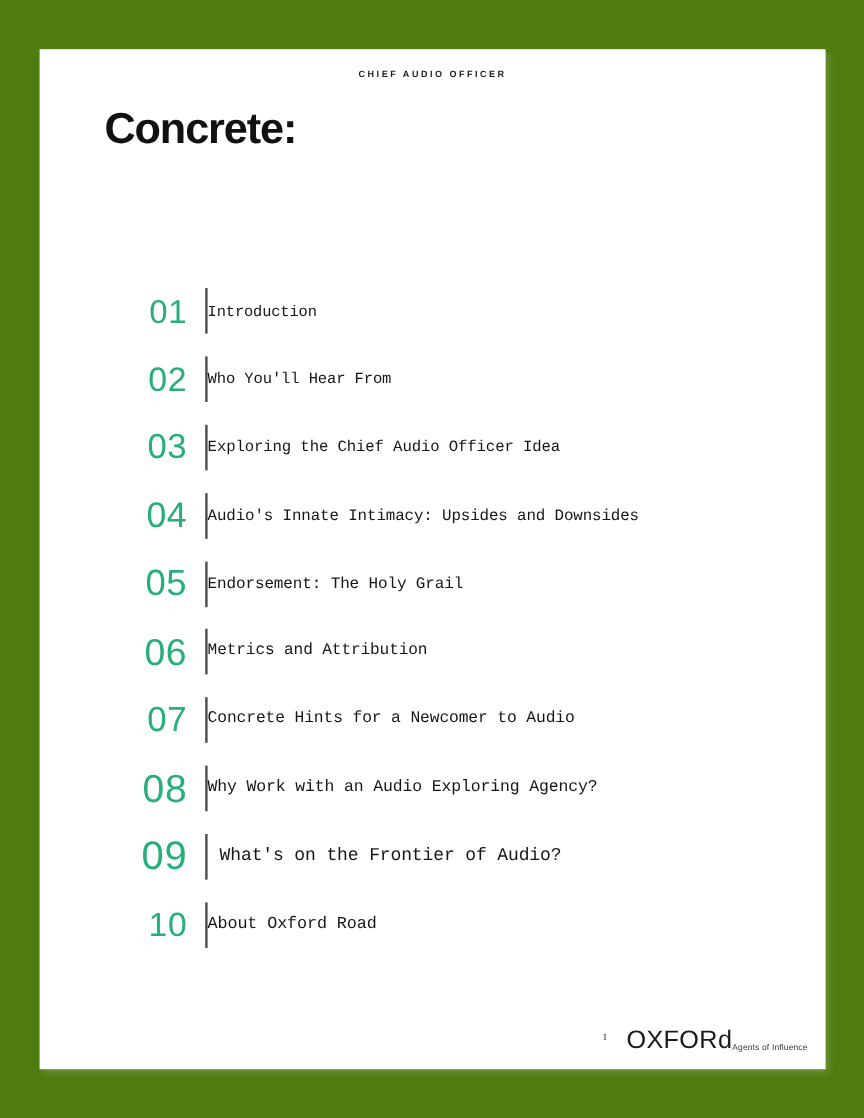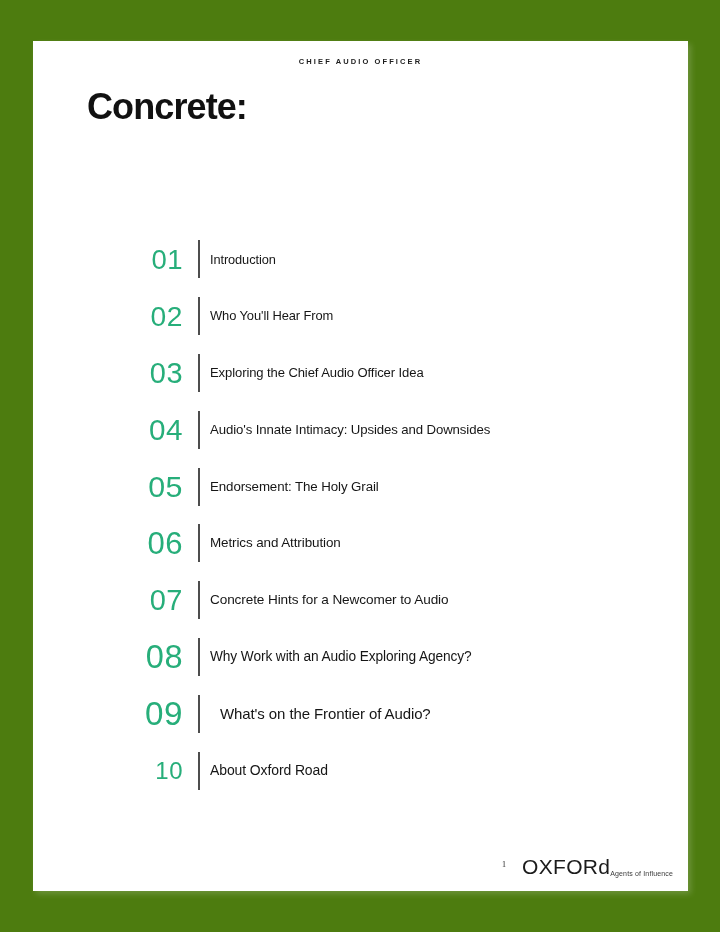--- a/index.html
+++ b/index.html
@@ -65,42 +65,41 @@
   }
 
   .toc-row {
     position: relative;
     display: flex;
     align-items: center;
     height: 56.8px;
   }
 
   .toc-num {
-    width: 165px;
+    width: 138px;
     text-align: right;
     padding-right: 15px;
     box-sizing: border-box;
     color: #27ae7a;
     font-weight: 300;
     font-family: "Liberation Sans", sans-serif;
     letter-spacing: 0.5px;
     line-height: 1;
   }
 
   .toc-divider {
     width: 2px;
     height: 38px;
     background: #4d4d4d;
     flex: 0 0 auto;
   }
 
   .toc-label {
-    padding-left: 10px;
     color: #161616;
-    font-family: Liberation Sans, sans-serif;
+    font-family: Liberation Mono, monospace;
     letter-spacing: -0.1px;
     line-height: 1.2;
   }
 
   .footer {
     position: absolute;
     right: 14px;
     bottom: 14px;
     display: flex;
     align-items: flex-end;
@@ -189,21 +188,21 @@
           <div class="toc-num" style="font-size: 32.54px;">08</div>
           <div class="toc-divider"></div>
           <div class="toc-label" style="font-size: 13.71px;">Why Work with an Audio Exploring Agency?</div>
         </div>
         <div class="toc-row">
           <div class="toc-num" style="font-size: 33.26px;">09</div>
           <div class="toc-divider"></div>
           <div class="toc-label" style="font-size: 15px; margin-left: 10px;">What's on the Frontier of Audio?</div>
         </div>
         <div class="toc-row">
-          <div class="toc-num" style="font-size: 24px;">10</div>
+          <div class="toc-num" style="font-size: 28px;">10</div>
           <div class="toc-divider"></div>
           <div class="toc-label" style="font-size: 13.97px;">About Oxford Road</div>
         </div>
       </div>
 
     <div class="footer">
       <span class="page-number">1</span>
       <div class="logo">
         <span class="logo-word">OXFORd</span>
         <span class="logo-tag">Agents of Influence</span>

